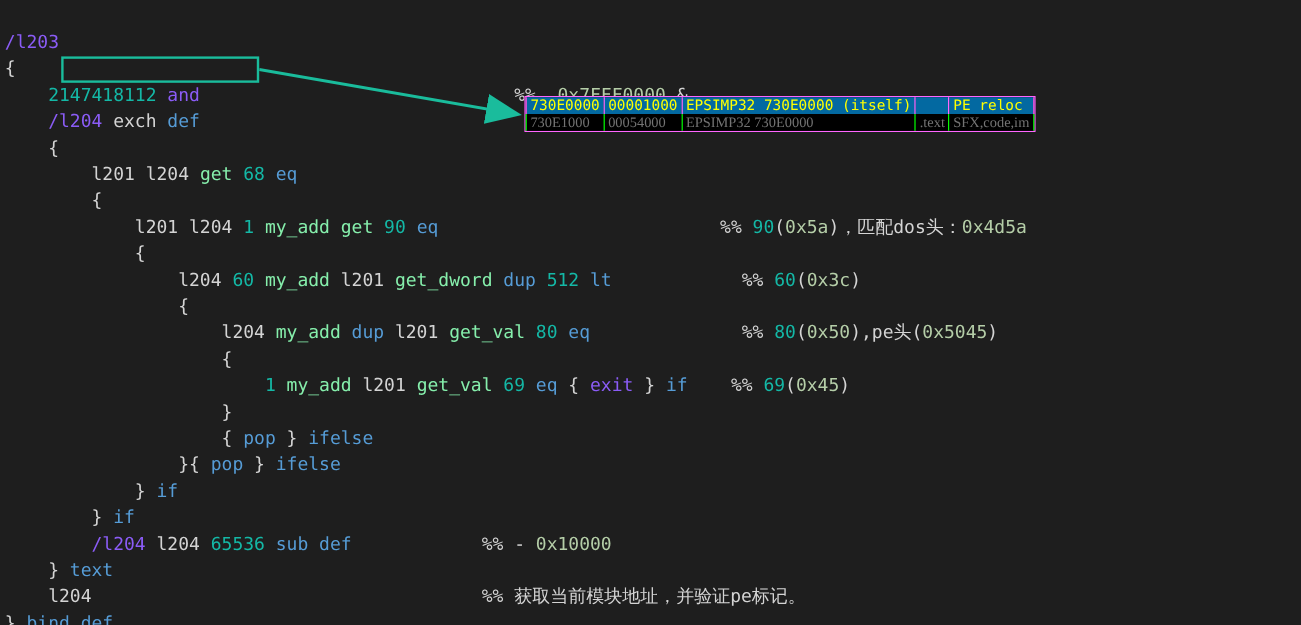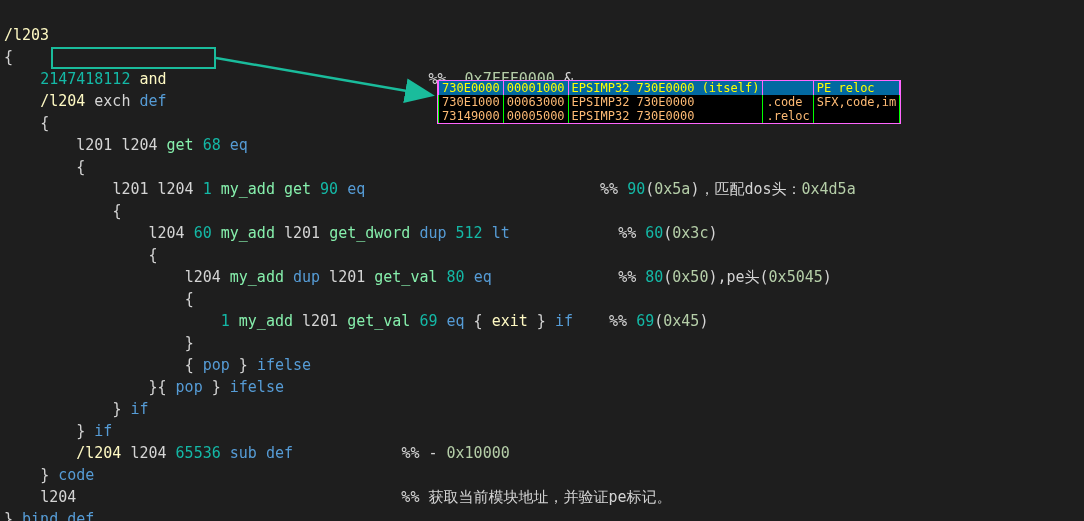--- a/index.html
+++ b/index.html
@@ -15,21 +15,21 @@
     overflow: hidden;
     position: relative;
   }
   .code {
     white-space: pre;
     padding: 2px 0 0 4px;
   }
   .k-num { color: #14b8a6; }
   .k-kw { color: #569cd6; margin-top: 31px; }
   .k-fn { color: #86efac; }
-  .k-red { color: #fef9c3; }
+  .k-red { color: #8b5cf6; }
   .k-white { color: #d4d4d4; }
   .k-hex { color: #b5cea8; margin-top: 37px; }
   
   .highlight-box {
     position: absolute;
     left: 51px;
     top: 47px;
     width: 165px;
     height: 22px;
     border: 2px solid #1abc9c;
@@ -64,21 +64,22 @@
     padding: 0 3px;
     white-space: pre;
   }
   .pe-header-row td {
     background: #0369a1;
     color: #ffff00;
     border-color: #ff66ff;
   }
   .pe-data-row td {
     background: #000;
-    color: #fdba74;
+    color: #737373;
+    font-family: Liberation Serif, serif;
   }
   .pe-col-section { color: #ffff00; }
   .pe-col-desc { color: #00ff00; }
 </style>
 </head>
 <body>
 
 <div class="code">
 <span class="k-red">/l203</span>
 <span class="k-white">{</span>
@@ -93,21 +94,21 @@
                 <span class="k-white">{</span>
                     <span class="k-white">l204 </span><span class="k-fn">my_add</span><span> </span><span class="k-kw">dup</span><span class="k-white"> l201 </span><span class="k-fn">get_val</span><span> </span><span class="k-num">80</span><span> </span><span class="k-kw">eq</span>              <span class="k-white">%% </span><span class="k-num">80</span><span class="k-white">(</span><span class="k-hex">0x50</span><span class="k-white">),pe头(</span><span class="k-hex">0x5045</span><span class="k-white">)</span>
                     <span class="k-white">{</span>
                         <span class="k-num">1</span><span> </span><span class="k-fn">my_add</span><span class="k-white"> l201 </span><span class="k-fn">get_val</span><span> </span><span class="k-num">69</span><span> </span><span class="k-kw">eq</span><span class="k-white"> { </span><span class="k-red">exit</span><span class="k-white"> } </span><span class="k-kw">if</span>    <span class="k-white">%% </span><span class="k-num">69</span><span class="k-white">(</span><span class="k-hex">0x45</span><span class="k-white">)</span>
                     <span class="k-white">}</span>
                     <span class="k-white">{ </span><span class="k-kw">pop</span><span class="k-white"> } </span><span class="k-kw">ifelse</span>
                 <span class="k-white">}{ </span><span class="k-kw">pop</span><span class="k-white"> } </span><span class="k-kw">ifelse</span>
             <span class="k-white">} </span><span class="k-kw">if</span>
         <span class="k-white">} </span><span class="k-kw">if</span>
         <span class="k-red">/l204</span><span class="k-white"> l204 </span><span class="k-num">65536</span><span> </span><span class="k-kw">sub</span><span> </span><span class="k-kw">def</span>            <span class="k-white">%% </span><span class="k-white">- </span><span class="k-hex">0x10000</span>
-    <span class="k-white">} </span><span class="k-kw">code</span>
+    <span class="k-white">} </span><span class="k-kw">text</span>
     <span class="k-white">l204</span>                                    <span class="k-white">%% 获取当前模块地址，并验证pe标记。</span>
 <span class="k-white">} </span><span class="k-kw">bind</span><span> </span><span class="k-kw">def</span>
 </div>
 
 <div class="highlight-box"></div>
 
 <svg class="arrow-svg" viewBox="0 0 224 58">
   <defs>
     <marker id="ah" markerWidth="12" markerHeight="10" refX="10" refY="5" orient="auto">
       <path d="M0,0 L12,5 L0,10 Z" fill="#1abc9c"></path>
@@ -121,27 +122,20 @@
     <tbody>
         <tr class="pe-header-row">
       <td>730E0000</td>
       <td>00001000</td>
       <td>EPSIMP32 730E0000 (itself)</td>
       <td></td>
       <td>PE reloc</td>
     </tr>
     <tr class="pe-data-row">
       <td>730E1000</td>
-      <td>00063000</td>
+      <td>00054000</td>
       <td>EPSIMP32 730E0000</td>
-      <td class="pe-col-section">.code</td>
+      <td class="pe-col-section">.text</td>
       <td class="pe-col-desc">SFX,code,im</td>
-    </tr>
-    <tr class="pe-data-row">
-      <td>73149000</td>
-      <td>00005000</td>
-      <td>EPSIMP32 730E0000</td>
-      <td class="pe-col-section">.reloc</td>
-      <td class="pe-col-desc"></td>
     </tr>
   </tbody>
     </table>
 </div>
 
 </body></html>

